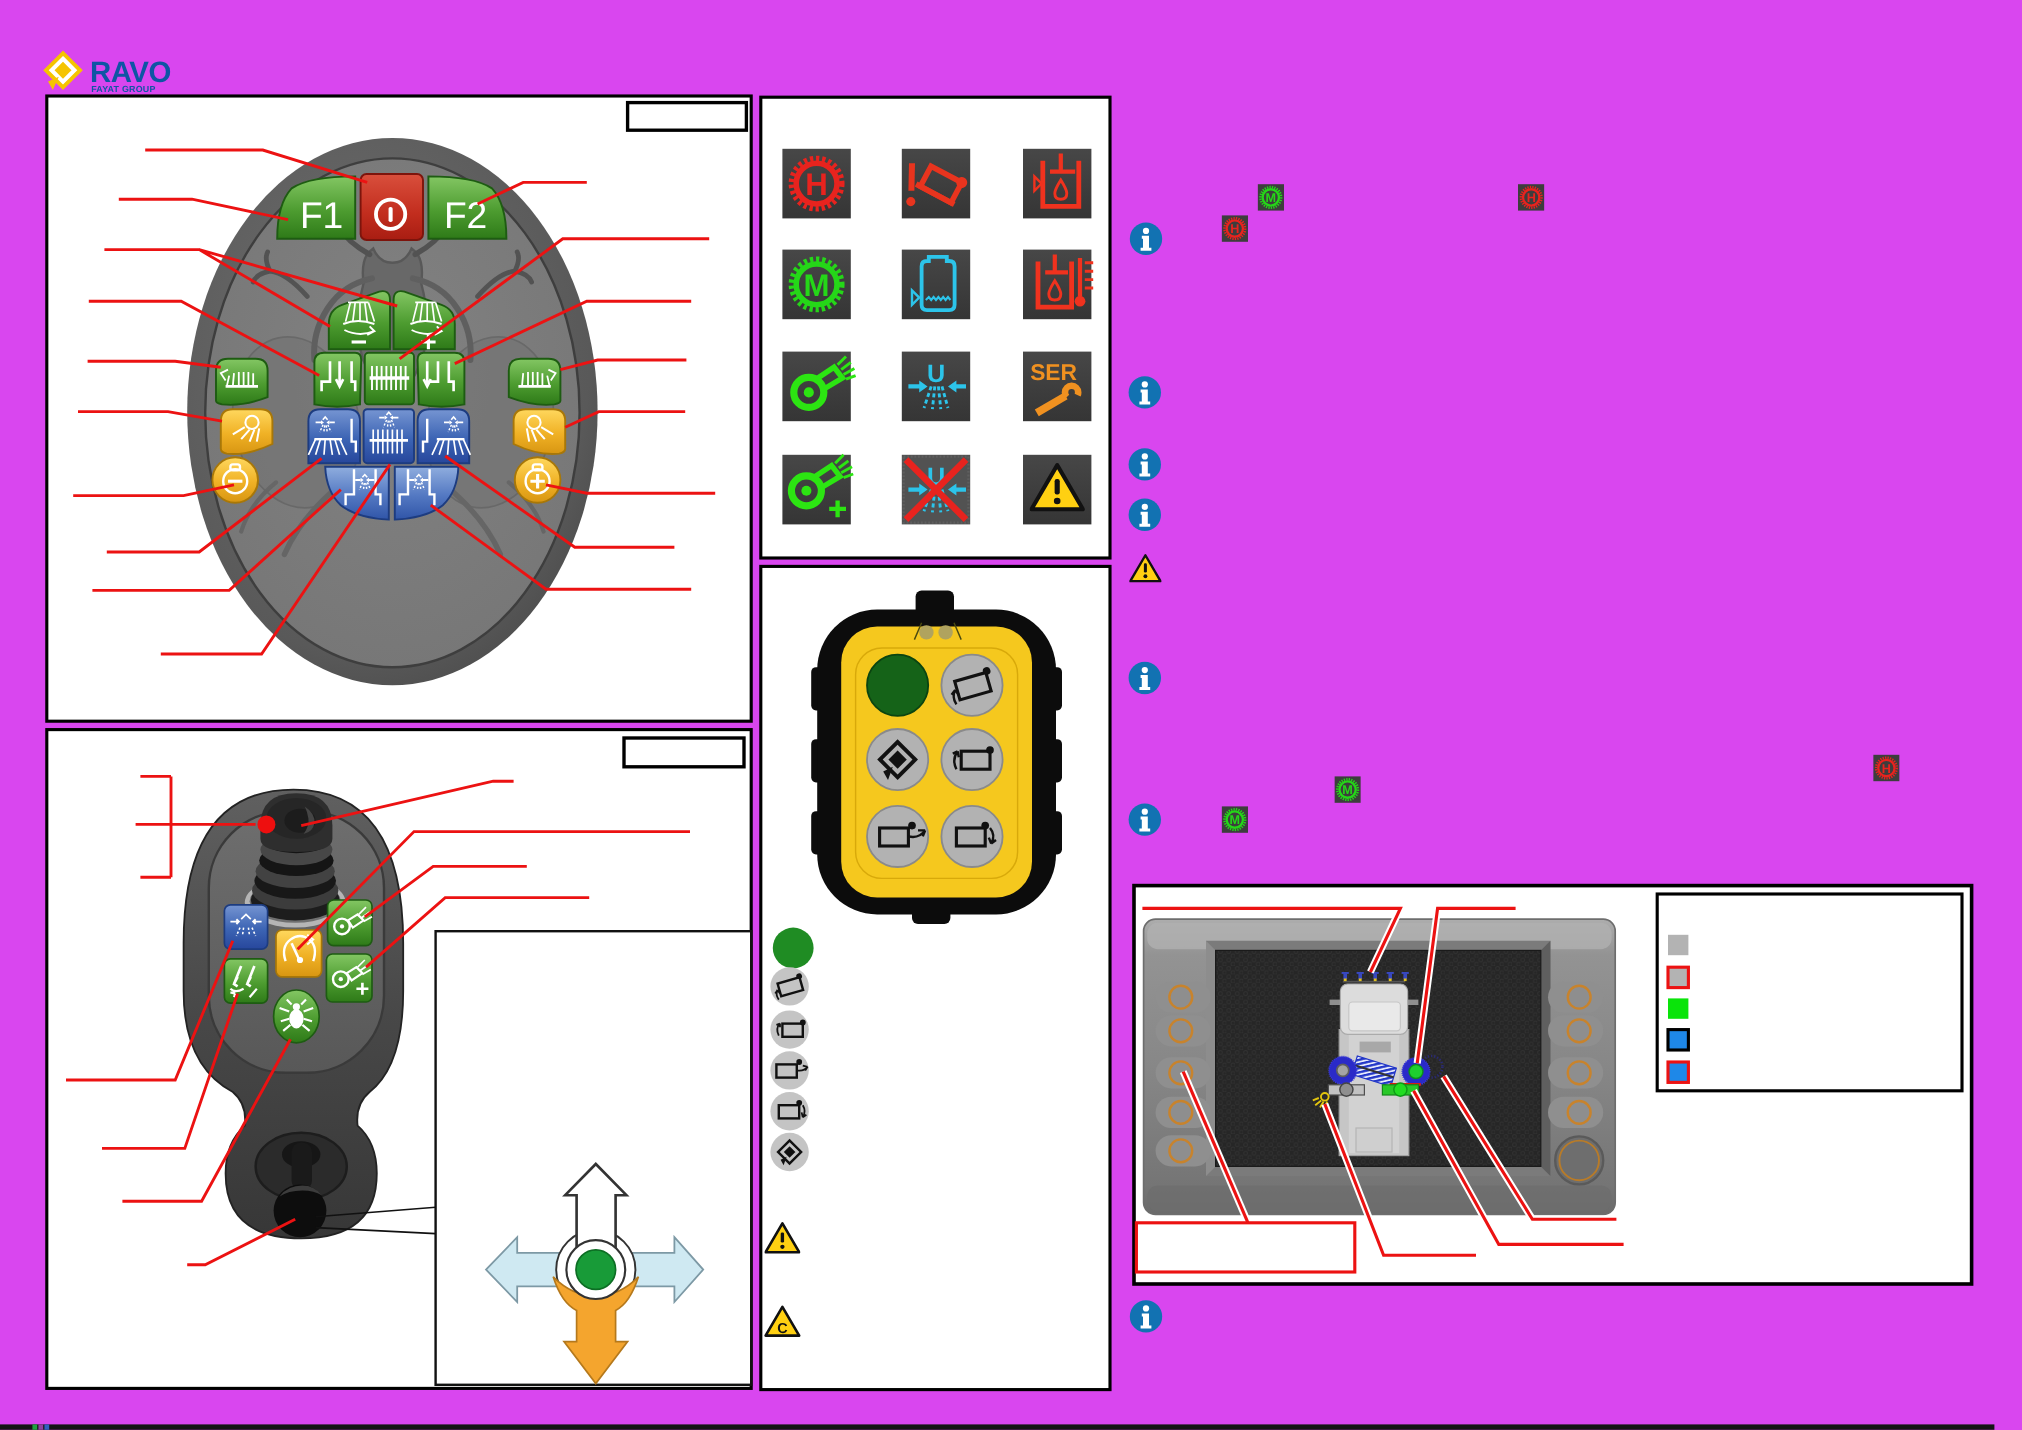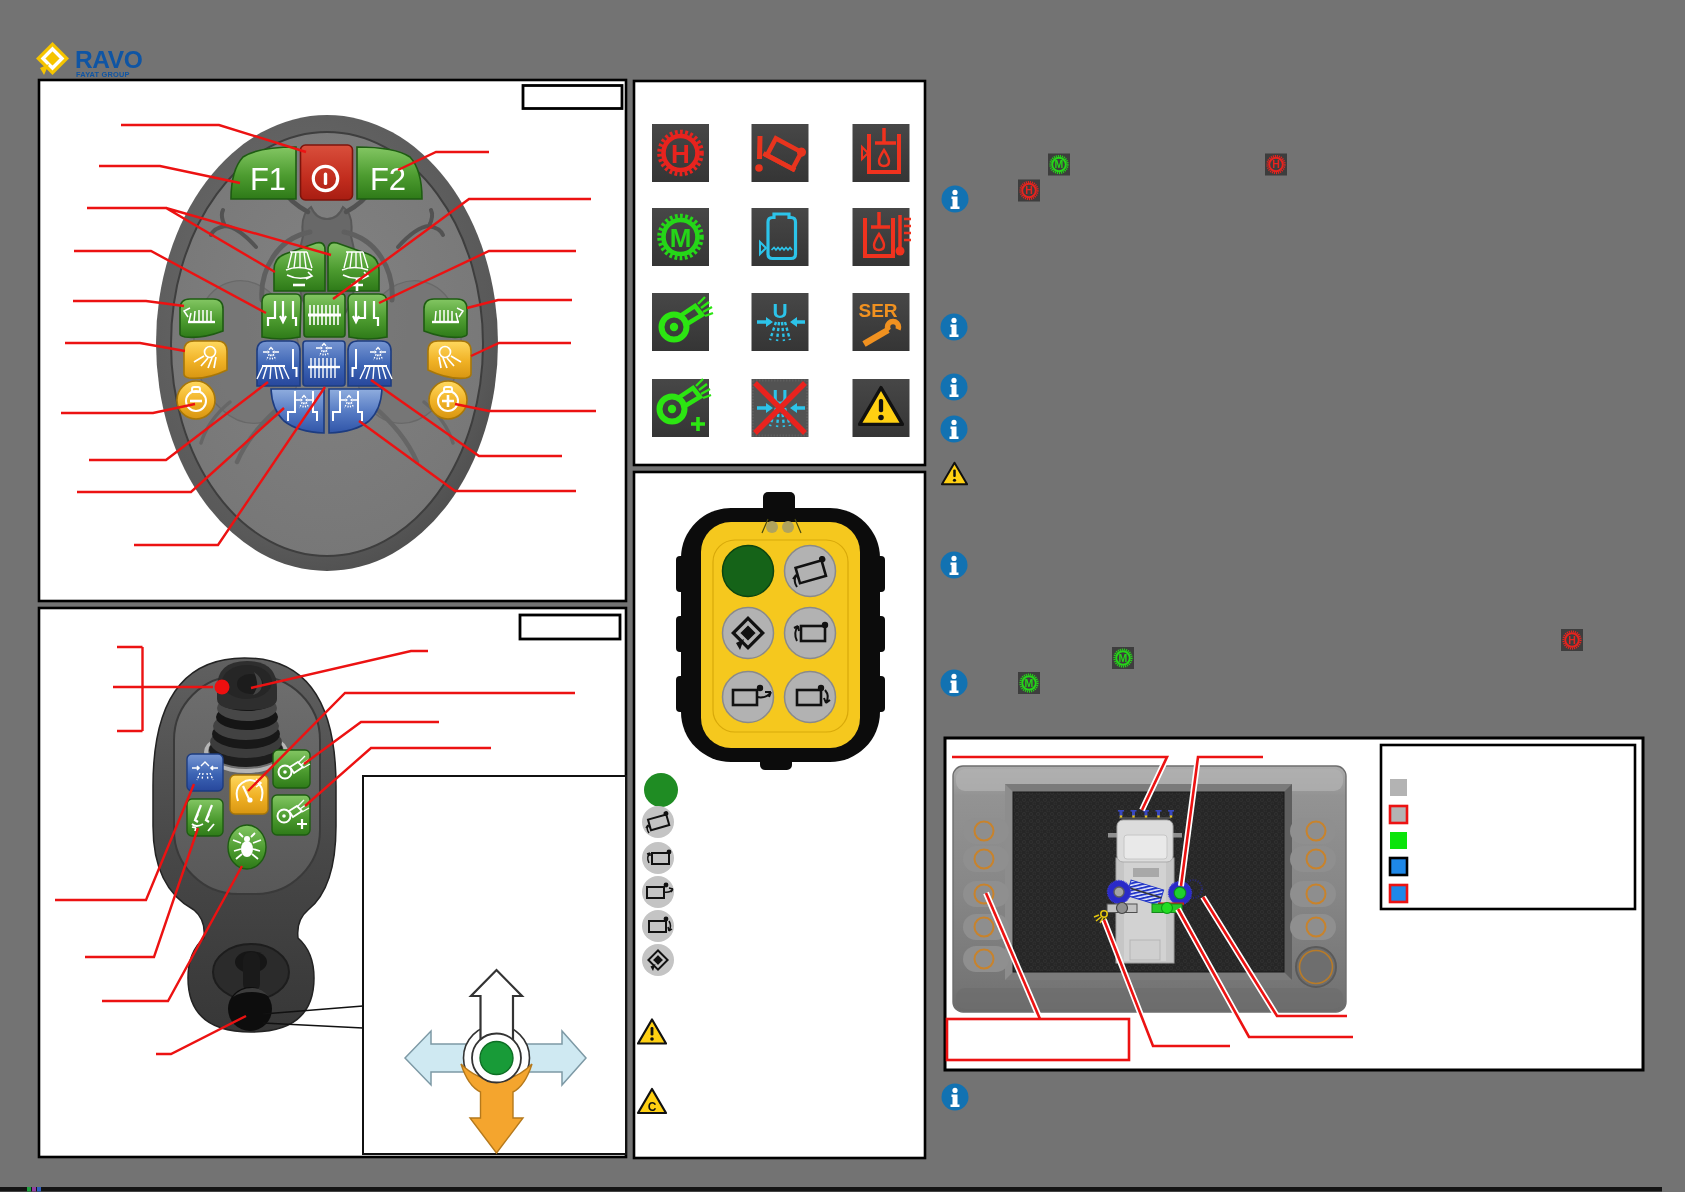--- a/index.html
+++ b/index.html
@@ -1,16 +1,16 @@
 <!DOCTYPE html>
 <html><head>
 <meta charset="utf-8">
 <style>
 html,body{margin:0;padding:0;background:#fff;width:1685px;height:1192px;overflow:hidden;font-family:"Liberation Sans",sans-serif;}
-#page{position:relative;width:1685px;height:1192px;background:#737373;}
+#page{position:relative;width:1685px;height:1192px;background:#d946ef;}
 svg{position:absolute;left:0;top:0;}
 </style>
 </head>
 <body>
 <div id="page">
 <svg width="1685" height="1192" viewBox="0 0 1685 1192">
 <defs>
 <linearGradient id="gGreen" x1="0" y1="0" x2="0" y2="1">
 <stop offset="0" stop-color="#83c663"></stop>
           <stop offset="0.55" stop-color="#4d9c30"></stop>

